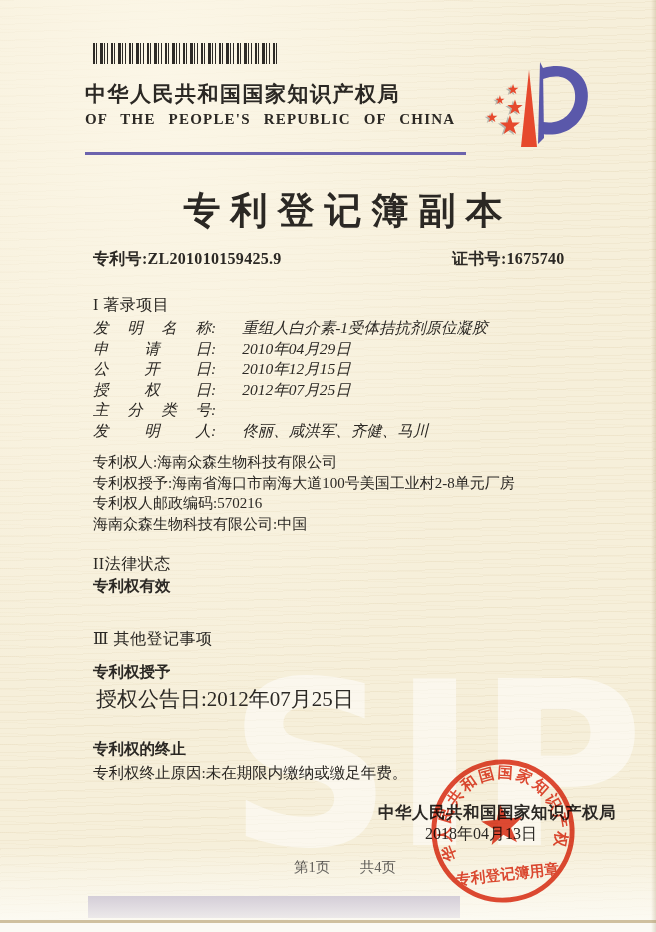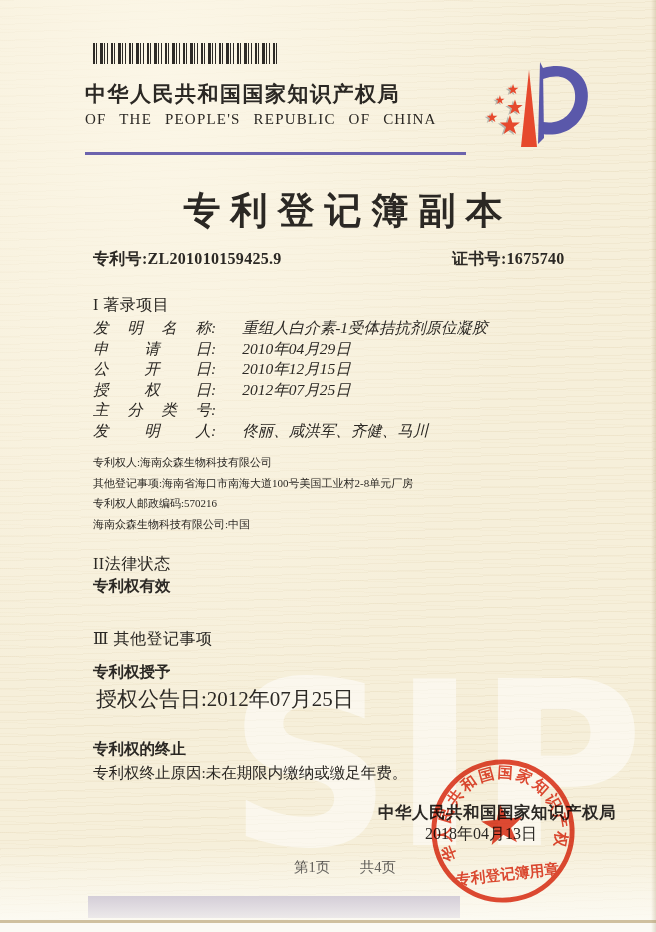--- a/index.html
+++ b/index.html
@@ -29,37 +29,37 @@
     background:repeating-linear-gradient(90deg,
       #2e2b27 0 2px, transparent 2px 3px,
       #2e2b27 3px 4px, transparent 4px 7px,
       #2e2b27 7px 10px, transparent 10px 11px,
       #2e2b27 11px 12px, transparent 12px 14px,
       #2e2b27 14px 15px, transparent 15px 18px);
   }
   #agency { left:85px; top:80px; }
   #agency .cn { font-size:21px; font-weight:bold; letter-spacing:1.5px; }
   #agency .en1 { margin-top:5px; font-size:15px; font-weight:bold; letter-spacing:1.2px; word-spacing:4px; }
-  #agency .en2 { margin-top:3px; font-size:15px; font-weight:normal; letter-spacing:1.2px; word-spacing:8px; }
+  #agency .en2 { margin-top:3px; font-size:15px; font-weight:bold; letter-spacing:1.2px; word-spacing:8px; }
   #underline { left:85px; top:152px; width:381px; height:2.5px; background:#6c63ad; }
   #logo { left:477px; top:56px; width:130px; height:130px; }
   #title {
     left:20px; top:186px; width:656px; text-align:center;
     font-size:37px; font-weight:bold; letter-spacing:10px; white-space:nowrap;
   }
   .docnum { top:249px; font-size:16px; font-weight:600; letter-spacing:.3px; }
   #patent-no { left:93px; }
   #cert-no { left:452px; }
   .sec-heading { font-size:16px; font-weight:normal; letter-spacing:.5px; }
   #s1-heading { left:93px; top:295px; }
   #fields { left:93px; top:318px; font-size:15.5px;font-style:italic; }
   .frow { display:flex; height:20.6px; line-height:20.6px; white-space:nowrap; }
   .flabel { display:inline-block; width:118px; text-align:justify; text-align-last:justify; }
   .fvalue { margin-left:26px; }
-  #owner { left:93px; top:452px; font-size:11px; line-height:20.6px; white-space:nowrap; }
+  #owner { left:93px; top:452px; font-size:15px; line-height:20.6px; white-space:nowrap; }
   #s2 { left:93px; top:553px; line-height:22px; }
   #s2 .status { font-size:15.5px;font-weight:bold; }
   #s3-heading { left:93px; top:629px; }
   .sub-heading { font-size:15.5px; font-weight:bold; }
   #grant-heading { left:93px; top:662px; }
   #grant-line { left:96px; top:685px; font-size:21px; }
   #term-heading { left:93px; top:739px; }
   #term-line { left:93px; top:763px; font-size:15.5px; }
   #sig-issuer { left:378px; top:802px; font-size:16.5px; font-weight:bold; letter-spacing:.5px; white-space:nowrap; }
   #sig-date { left:378px; top:824px; width:206px; text-align:center; font-size:16px; }
@@ -152,21 +152,21 @@
   </div>
   <div class="frow">
     <span class="flabel">发明人</span>
       <span>:</span>
       <span class="fvalue">佟丽、咸洪军、齐健、马川</span>
   </div>
 </div>
 
 <div id="owner" class="abs layer">
   <div>专利权人:海南众森生物科技有限公司</div>
-  <div>其他登记事项:海南省海口市南海大道100号美国工业村2-8单元厂房</div>
+  <div>专利权授予:海南省海口市南海大道100号美国工业村2-8单元厂房</div>
   <div>专利权人邮政编码:570216</div>
   <div>海南众森生物科技有限公司:中国</div>
 </div>
 
 <div id="s2" class="abs layer">
   <div class="sec-heading">II法律状态</div>
   <div class="status">专利权有效</div>
 </div>
 
 <div id="s3-heading" class="abs layer sec-heading">Ⅲ 其他登记事项</div>

